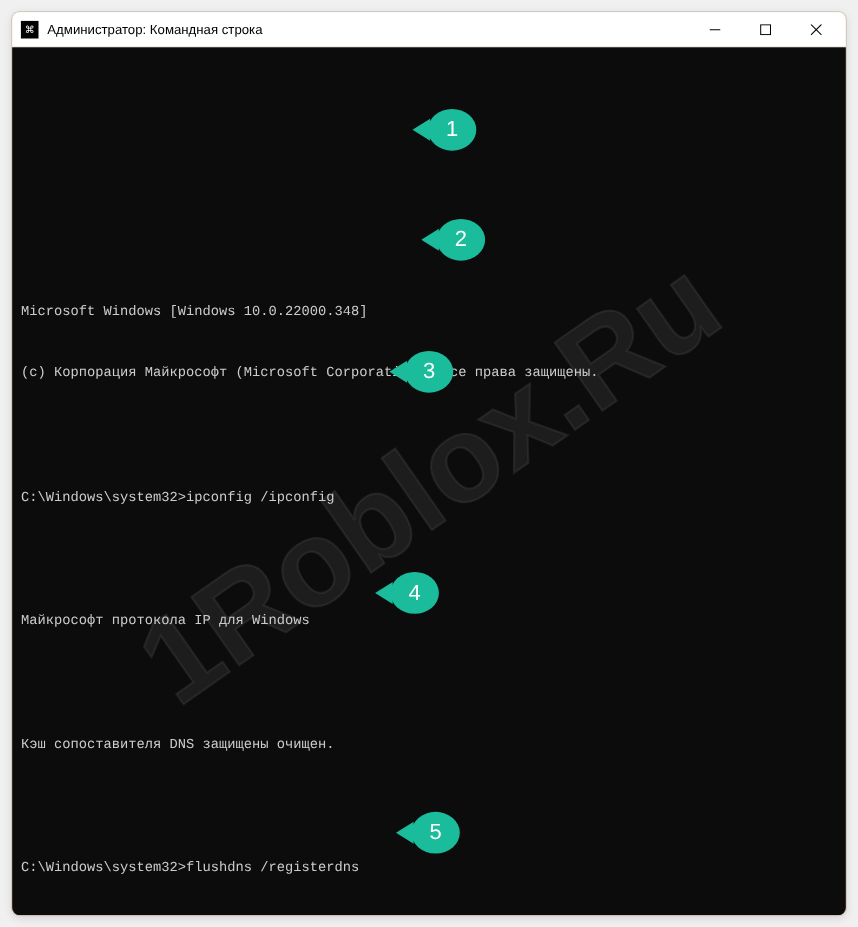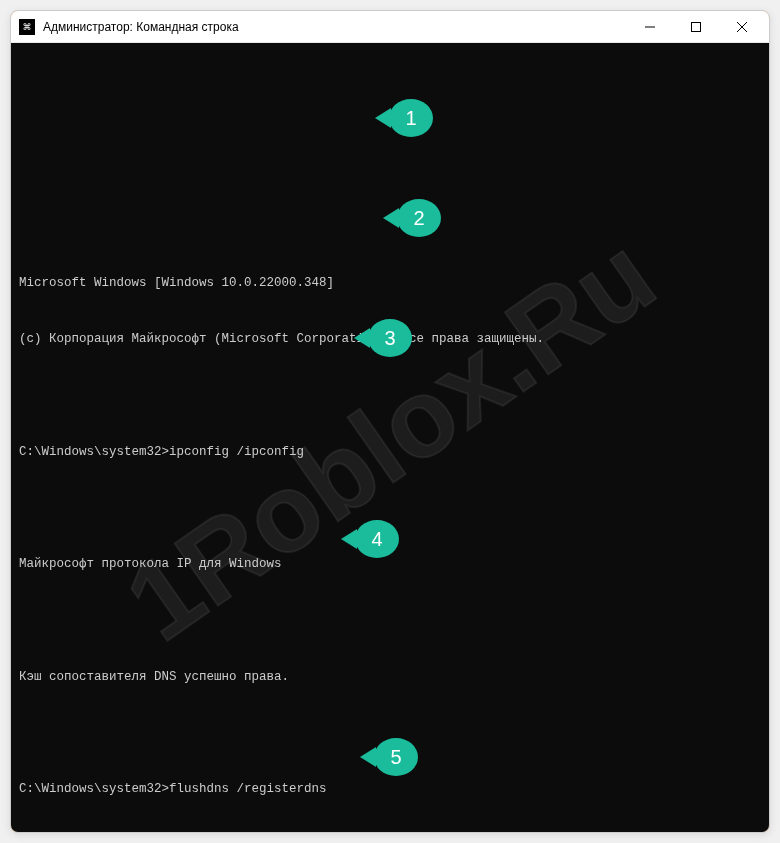--- a/index.html
+++ b/index.html
@@ -157,21 +157,21 @@
     <div class="bubble" style="top:695px; left:363px;">5</div>
 
     <div class="content">
       <div class="line">Microsoft Windows [Windows 10.0.22000.348]</div>
       <div class="line">(c) Корпорация Майкрософт (Microsoft Corporation). Все права защищены.</div>
       <div class="line">&nbsp;</div>
       <div class="line"><span>C:\Windows\system32&gt;</span><span>ipconfig /ipconfig</span></div>
       <div class="line">&nbsp;</div>
       <div class="line">Майкрософт протокола IP для Windows</div>
       <div class="line">&nbsp;</div>
-      <div class="line">Кэш сопоставителя DNS успешно права.</div>
+      <div class="line">Кэш сопоставителя DNS защищены очищен.</div>
       <div class="line">&nbsp;</div>
       <div class="line"><span>C:\Windows\system32&gt;</span><span>flushdns /registerdns</span></div>
       
       
       
       
       
       
       
       

